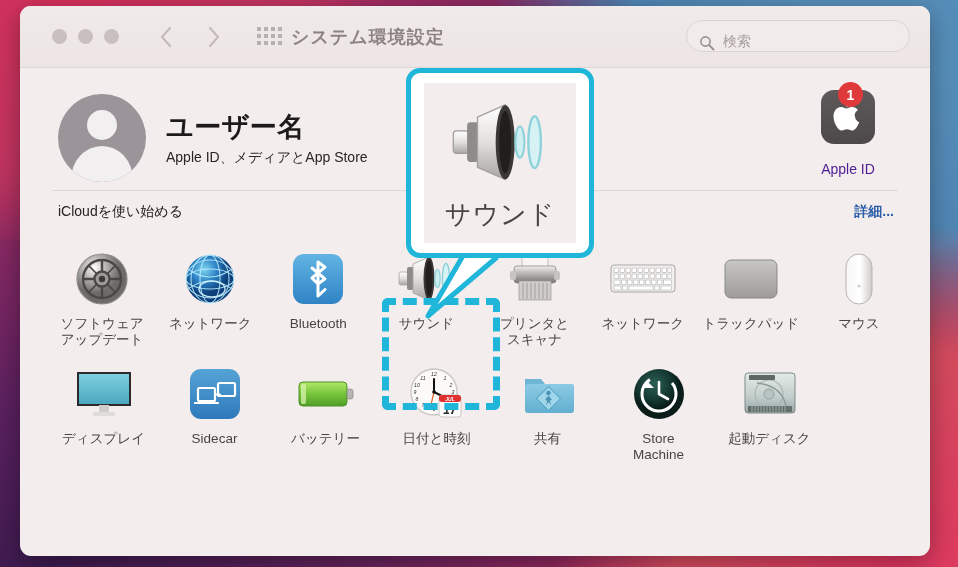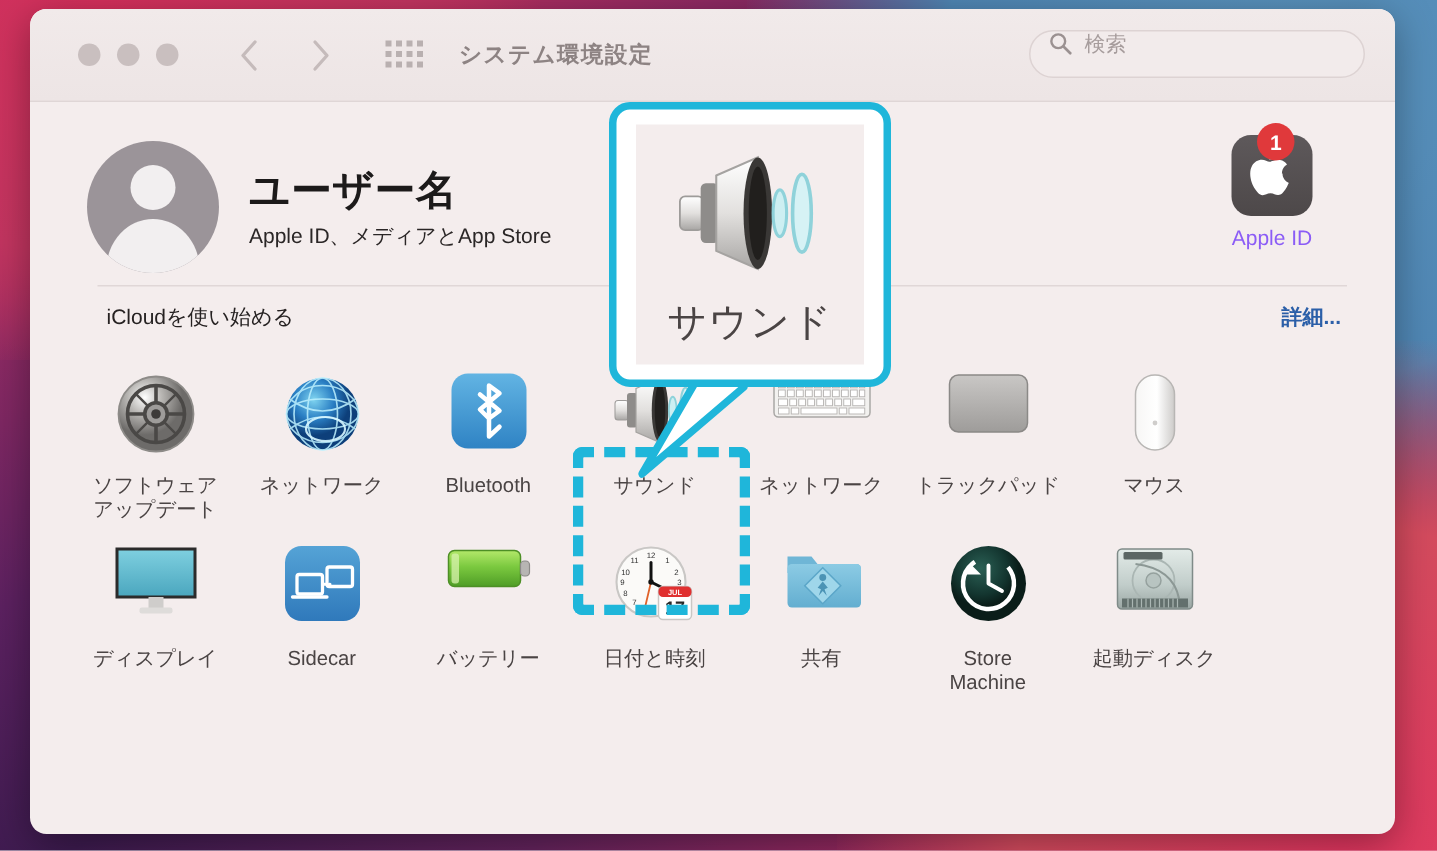--- a/index.html
+++ b/index.html
@@ -63,33 +63,33 @@
   .gridicon {
     margin-left: 36px;
     width: 26px; height: 20px;
     display: grid;
     grid-template-columns: repeat(4, 4px);
     grid-template-rows: repeat(3, 4px);
     gap: 3px;
   }
   .gridicon i { background: #b9b0b0; display: block; width: 4px; height: 4px; }
   .wintitle {
-    margin-left: 23px;
-    font-size: 15px; font-weight: bold;
+    margin-left: 8px;
+    font-size: 18px; font-weight: bold;
     color: #8d8383;
     letter-spacing: 1px;
     text-align: center;
   }
   .searchbox {
     position: absolute; right: 20px; top: 14px;
     width: 224px; height: 32px;
     border: 1px solid #ddd3d3;
     border-radius: 16px;
     background: #f2ebeb;
-    display: flex; align-items: flex-start;
+    display: flex; align-items: flex-end;
     padding: 0 12px;
   }
   .searchbox .mag { width: 16px; height: 16px; margin-right: 8px; }
   .searchbox .ph { font-size: 14px; color: #a79d9d; }
 
   
   .account {
     display: flex; align-items: center;
     padding: 22px 0 0 38px;
     height: 118px;
@@ -130,26 +130,26 @@
     position: relative;
   }
   .appleid-icon .apple { position: absolute; left: 50%; top: 50%; transform: translate(-50%,-50%); }
   .badge {
     position: absolute; right: 12px; top: -8px;
     width: 25px; height: 25px; border-radius: 50%;
     background: #e0393b;
     color: #fff; font-size: 14px; font-weight: bold;
     display: flex; align-items: center; justify-content: center;
   }
-  .appleid-label { font-size: 14px; color: #8b5cf6; margin-top: 6px; }
+  .appleid-label { font-size: 14px; color: #4c1d95; margin-top: 17px; }
 
   
   .icloud-bar {
     border-top: 1px solid #e0d7d7;
-    margin: 4px 32px 0 45px;
+    margin: 4px 32px 0 32px;
     height: 42px;
     display: flex; align-items: center; justify-content: space-between;
   }
   .icloud-text { font-size: 14px; color: #262222; padding-left: 6px; }
   .icloud-link { font-size: 14px; color: #2b5fa8; font-weight: bold; padding-right: 4px; text-align: center; }
 
   
   .panes {
     padding: 10px 17px 0 28px;
   }
@@ -158,21 +158,21 @@
     margin-bottom: 8px;
   }
   .pane {
     width: 111px;
     text-align: center;
     padding-top: 6px;
     position: relative;
   }
   .pane .glyph {
     height: 62px;
-    display: flex; justify-content: center;
+    display: flex; align-items: center; justify-content: center; font-style: italic;
   }
   .pane .plabel {
     font-size: 13.5px;
     color: #4a4444;
     line-height: 1.22;
     margin-top: 6px;
     white-space: pre-line;
   }
 
   
@@ -381,20 +381,43 @@
             <path d="M18 11 L34 4 L34 47 L18 40 Z" fill="url(#spk)" stroke="#a5a3a1" stroke-width="0.8"></path>
             <ellipse cx="34" cy="25.5" rx="5.5" ry="21.5" fill="#3a3836"></ellipse>
             <ellipse cx="34" cy="25.5" rx="3.5" ry="18" fill="#211f1d"></ellipse>
             <ellipse cx="42.5" cy="25.5" rx="2.6" ry="9" fill="#cdeff2" stroke="#8fd2da" stroke-width="1.2"></ellipse>
             <ellipse cx="51" cy="25.5" rx="3.6" ry="15" fill="#d6f2f5" stroke="#8fd2da" stroke-width="1.4"></ellipse>
           </svg>
         </div>
         <div class="plabel">サウンド</div>
       </div>
 
+      <div class="pane">
+        <div class="glyph">
+          <svg width="58" height="54" viewBox="0 0 58 54">
+            <defs>
+                <linearGradient id="pr" x1="0" y1="0" x2="0" y2="1">
+                  <stop offset="0%" stop-color="#f0efed"></stop>
+                  <stop offset="45%" stop-color="#b7b5b3"></stop>
+                  <stop offset="100%" stop-color="#787674"></stop>
+                </linearGradient>
+              </defs>
+            <rect x="16" y="2" width="26" height="13" fill="#f6f5f3" stroke="#b9b7b5" stroke-width="0.8"></rect>
+            <rect x="8" y="14" width="42" height="17" rx="3" fill="url(#pr)" stroke="#8c8a88" stroke-width="0.8"></rect>
+            <rect x="4" y="19" width="6" height="9" rx="2" fill="#c6c4c2"></rect>
+            <rect x="48" y="19" width="6" height="9" rx="2" fill="#c6c4c2"></rect>
+            <rect x="13" y="29" width="32" height="19" fill="#cfcdcb" stroke="#9a9896" stroke-width="0.7"></rect>
+            <g stroke="#9e9c9a" stroke-width="0.9">
+              <path d="M17 31 L17 47 M21 31 L21 47 M25 31 L25 47 M29 31 L29 47 M33 31 L33 47 M37 31 L37 47 M41 31 L41 47"></path>
+            </g>
+          </svg>
+        </div>
+        <div class="plabel">プリンタと
+スキャナ</div>
+      </div>
 
       <div class="pane">
         <div class="glyph">
           <svg width="66" height="34" viewBox="0 0 66 34">
             <rect x="1" y="3" width="64" height="27" rx="3" fill="#f2f1ef" stroke="#a9a7a5" stroke-width="1"></rect>
             <g fill="#ffffff" stroke="#b5b3b1" stroke-width="0.6">
               <rect x="4" y="6" width="4.5" height="4.5"></rect>
                 <rect x="10" y="6" width="4.5" height="4.5"></rect>
                 <rect x="16" y="6" width="4.5" height="4.5"></rect>
                 <rect x="22" y="6" width="4.5" height="4.5"></rect>

